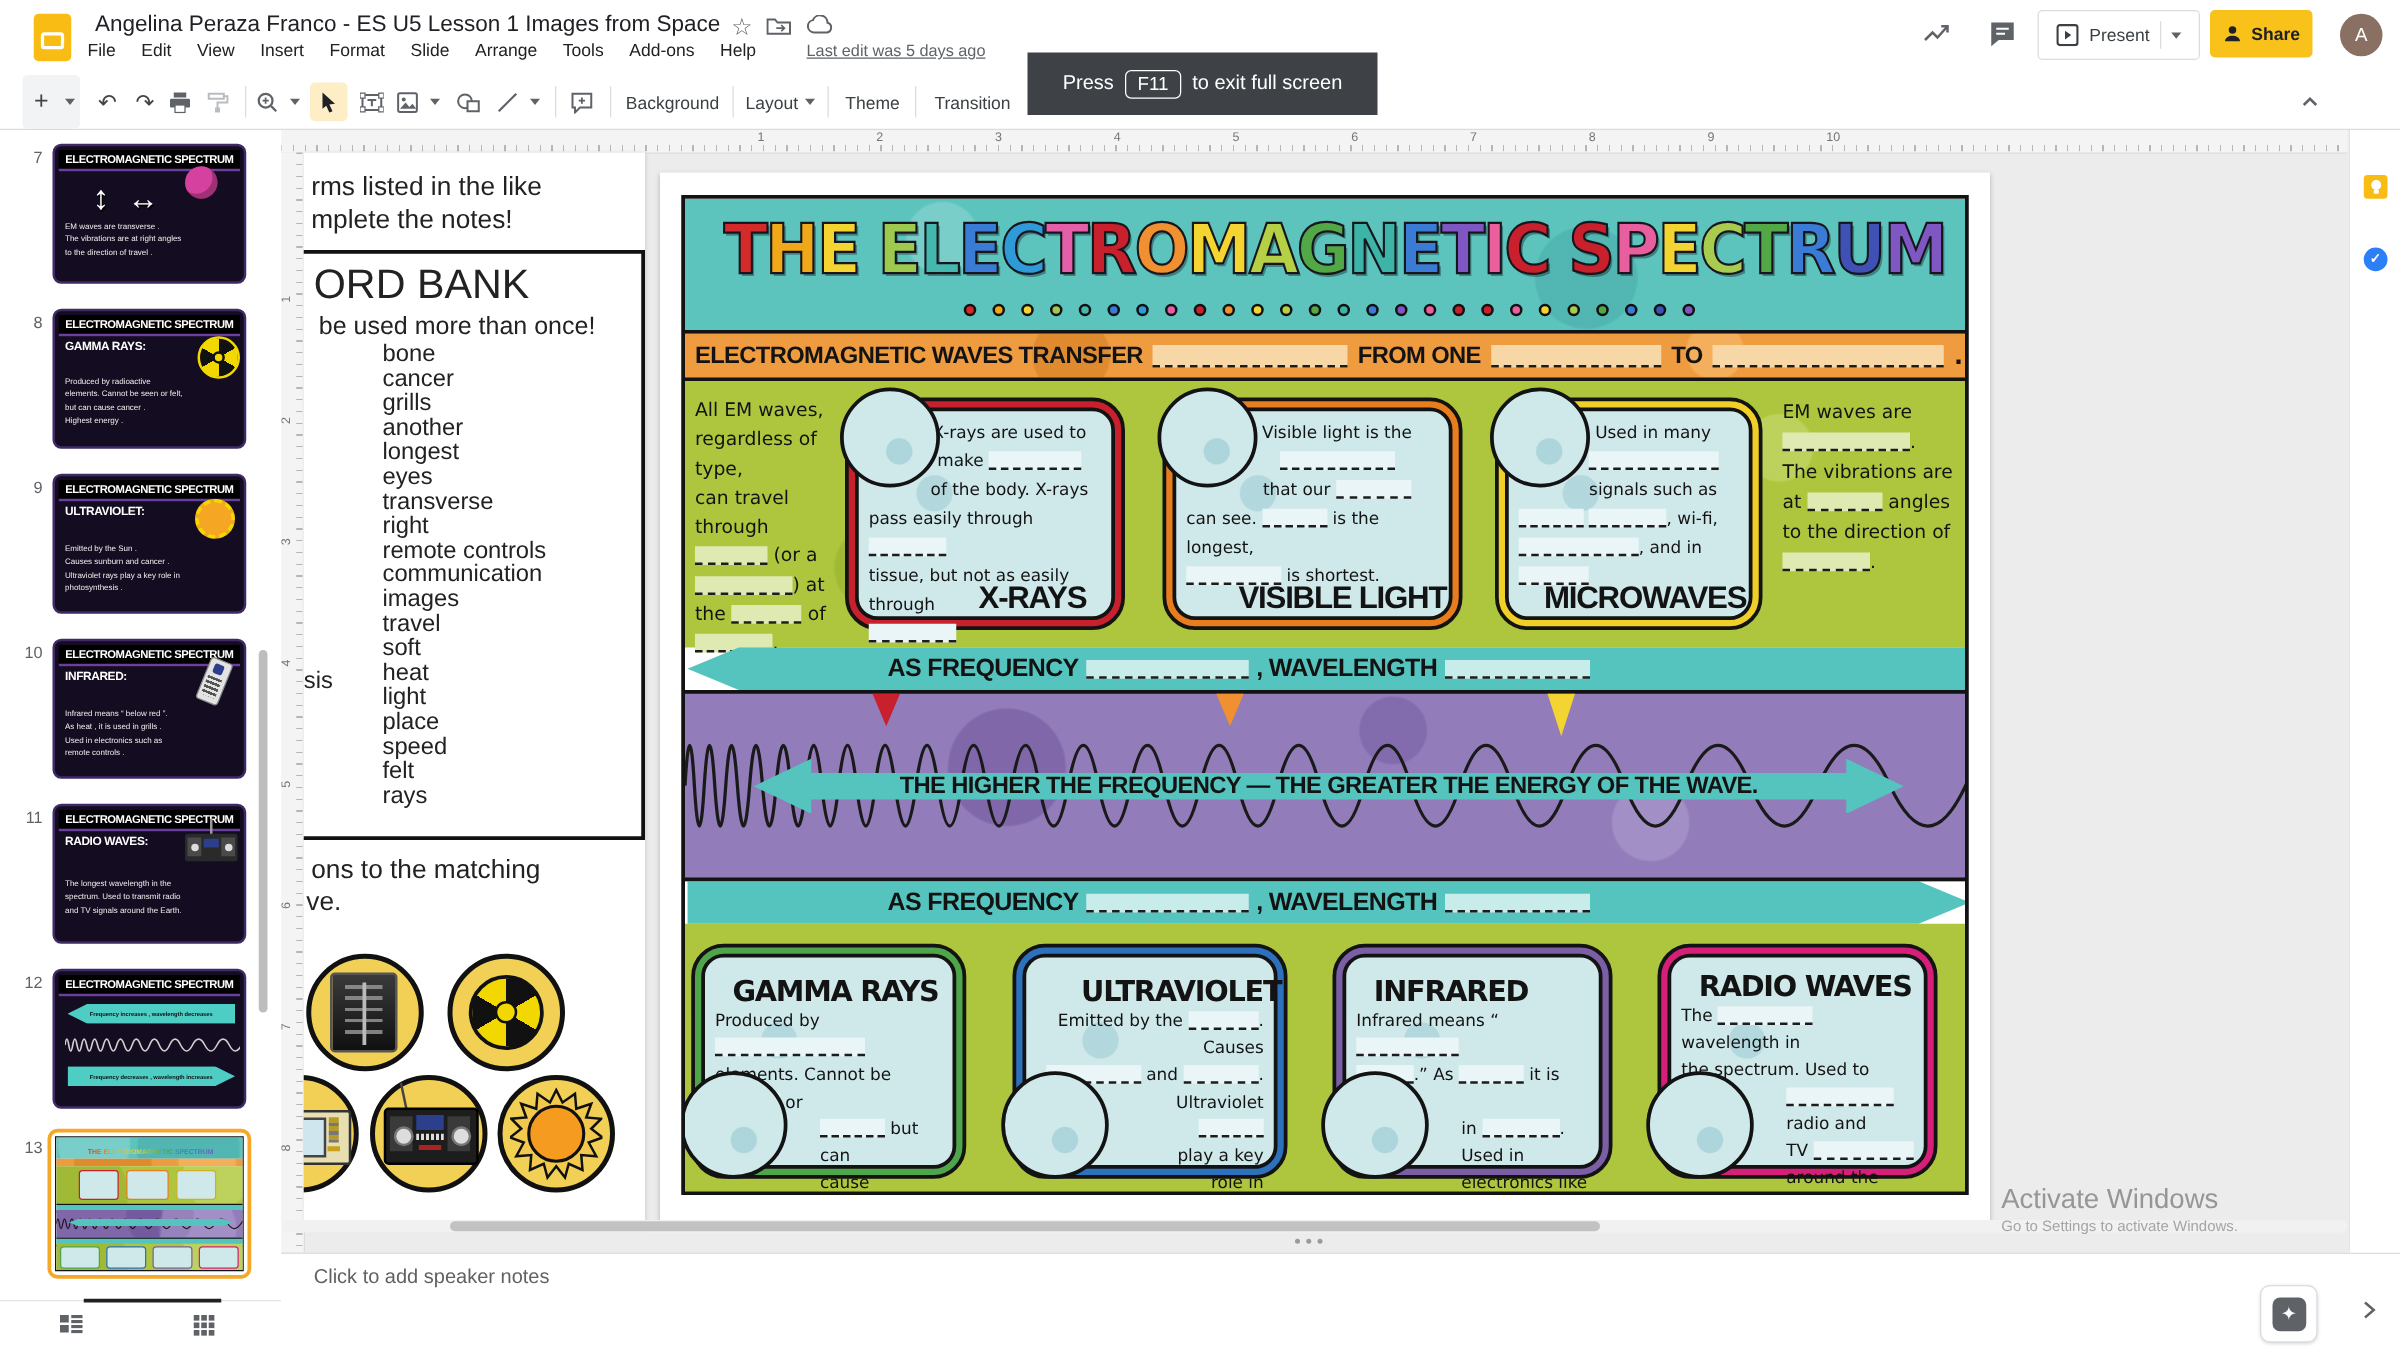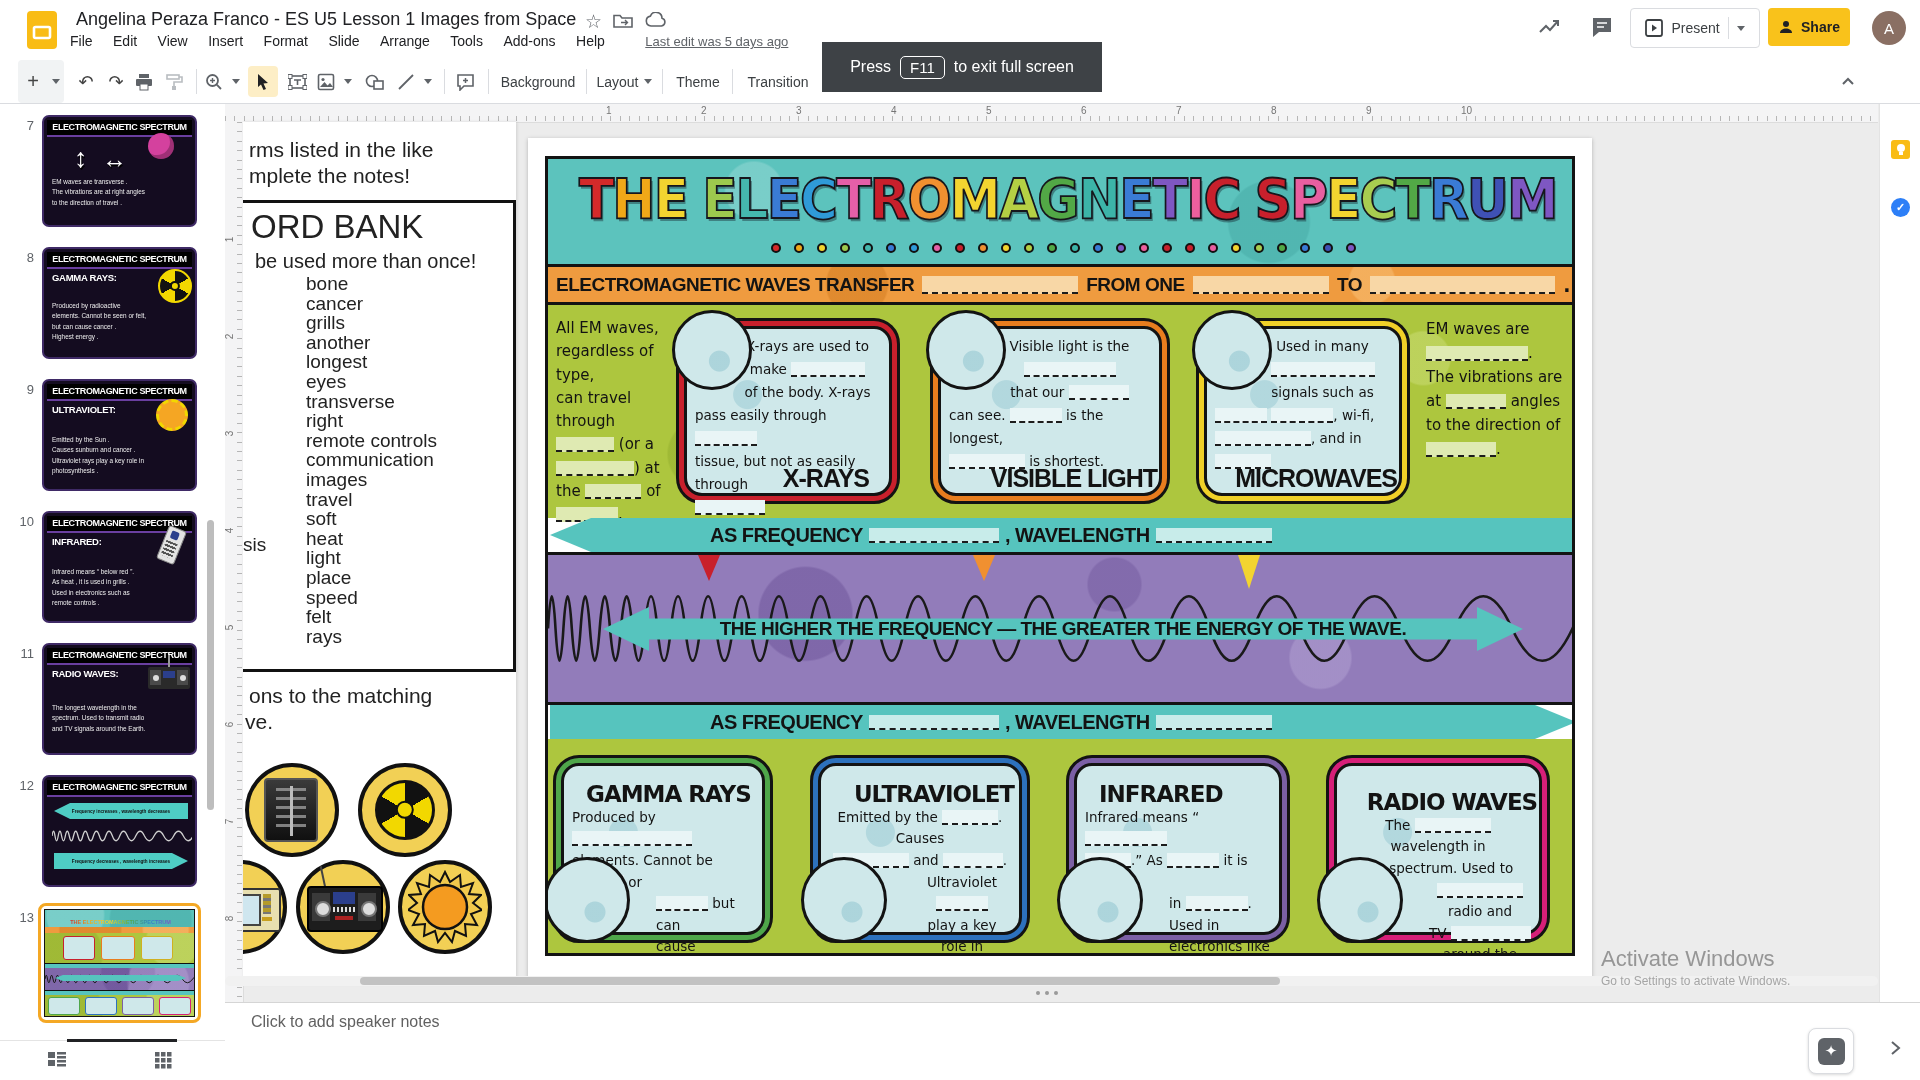--- a/index.html
+++ b/index.html
@@ -489,21 +489,21 @@
         <div><span>Produced by</span> <i class="bl" style="width:120px"></i></div>
         <div><span>elements. Cannot be</span> <i class="bl" style="width:52px"></i> <span>or</span></div>
         <div class="indb"><i class="bl" style="width:52px"></i> <span>but can</span></div>
         <div class="indb"><span>cause</span> </div>
 
       </div>
     </div>
     <div class="circle" style="left:-4px;top:118px;width:86px;height:86px"></div>
 
     <div class="notebox" style="left:262px;top:16px;width:220px;height:188px;background:#2d71bd">
-      <div class="inner hw" style="padding:4px 8px;font-size:13.5px;line-height:1.6;text-align:center">
+      <div class="inner hw" style="padding:4px 8px;font-size:13.5px;line-height:1.6;text-align:right">
         <div class="bx-label" style="left:14px;top:6px;position:relative;font-size:23px">ULTRAVIOLET</div>
         <div><span>Emitted by the</span> <i class="bl" style="width:56px"></i><span>. Causes</span></div>
         <div><i class="bl" style="width:76px"></i> <span>and</span> <i class="bl" style="width:60px"></i><span>.</span></div>
         <div class="indb"><span>Ultraviolet</span> <i class="bl" style="width:52px"></i></div>
         <div class="indb"><span>play a key role in</span></div>
 
       </div>
     </div>
     <div class="circle" style="left:253px;top:118px;width:86px;height:86px"></div>
 
@@ -513,21 +513,21 @@
         <div><span>Infrared means “</span><i class="bl" style="width:82px"></i></div>
         <div><i class="bl" style="width:46px"></i><span>.” As</span> <i class="bl" style="width:52px"></i> <span>it is used</span></div>
         <div class="indb"><span>in</span> <i class="bl" style="width:62px"></i><span>. Used in</span></div>
         <div class="indb"><span>electronics like</span></div>
 
       </div>
     </div>
     <div class="circle" style="left:509px;top:118px;width:86px;height:86px"></div>
 
     <div class="notebox" style="left:778px;top:16px;width:224px;height:188px;background:#d61f78">
-      <div class="inner hw" style="padding:12px 8px;font-size:13.5px;line-height:1.6;text-align:center">
+      <div class="inner hw" style="padding:0 8px;font-size:13.5px;line-height:1.6;text-align:left">
         <div class="bx-label" style="left:14px;top:6px;position:relative;font-size:23px">RADIO WAVES</div>
         <div><span>The</span> <i class="bl" style="width:76px"></i> <span>wavelength in</span></div>
         <div><span>the spectrum. Used to</span></div>
         <div class="indb"><i class="bl" style="width:86px"></i> <span>radio and</span></div>
         <div class="indb"><span>TV</span> <i class="bl" style="width:80px"></i></div>
         <div class="indb"><span>around the Earth.</span></div>
       </div>
     </div>
     <div class="circle" style="left:769px;top:118px;width:86px;height:86px"></div>
   </div>

